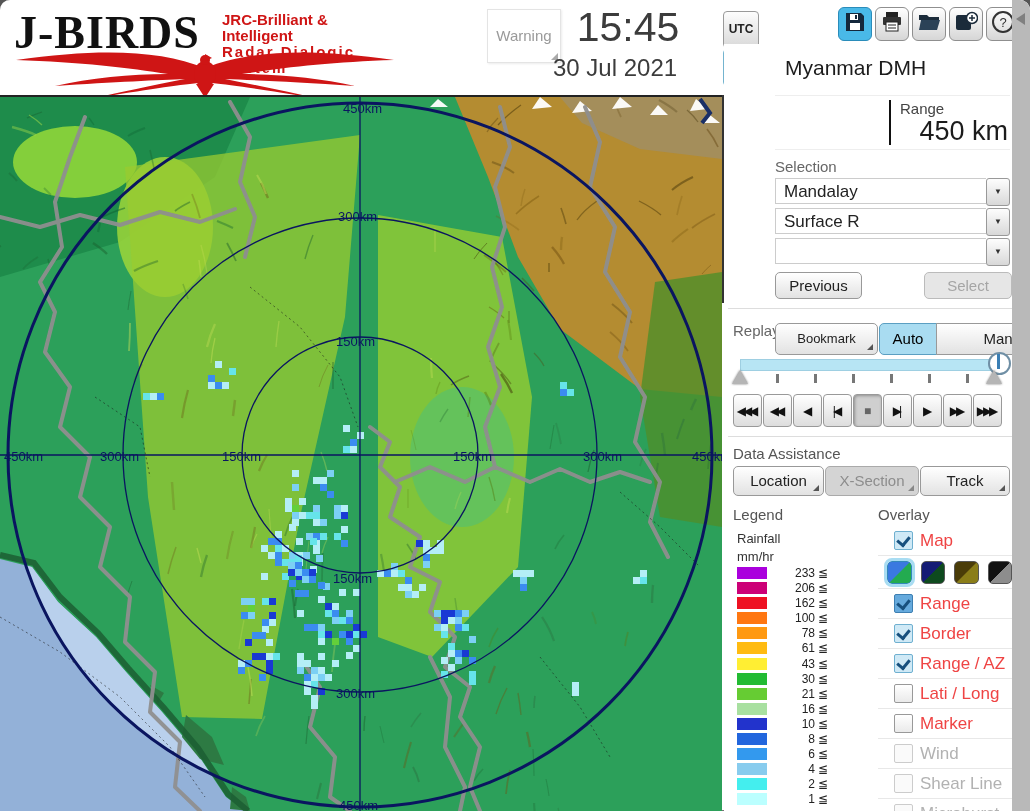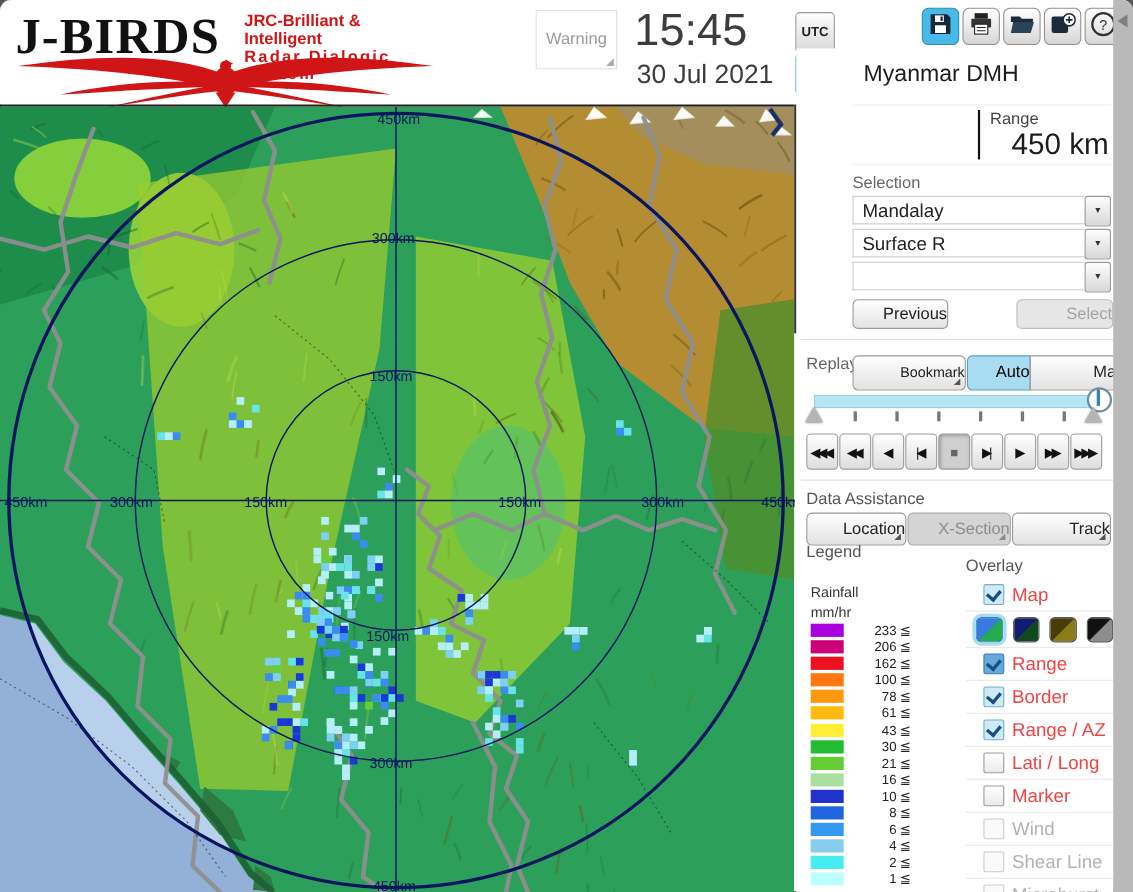--- a/index.html
+++ b/index.html
@@ -11,21 +11,21 @@
   #logo-title{position:absolute;left:4px;top:2px;font-family:"Liberation Serif",serif;font-weight:bold;
               font-size:46px;letter-spacing:1px;color:#111;}
   #logo-sub{position:absolute;left:212px;top:8px;color:#cf1515;font-weight:bold;line-height:16px;font-size:15px;}
   #logo-sub .l2{letter-spacing:2px;}
   #eagle{position:absolute;left:0px;top:44px;}
   #warning-btn{position:absolute;left:487px;top:9px;width:72px;height:52px;background:#fff;border:1px solid #e4e4e4;
                color:#9a9a9a;font-size:15px;text-align:center;line-height:52px;box-shadow:1px 1px 2px rgba(0,0,0,.08);}
   #warning-btn .corner{position:absolute;right:2px;bottom:2px;width:0;height:0;
                border-left:7px solid transparent;border-bottom:7px solid #aaa;}
   #clock-time{position:absolute;left:563px;top:4px;width:130px;text-align:center;font-size:41px;color:#3c3c3c;}
-  #clock-date{position:absolute;left:553px;top:54px;width:150px;text-align:right;font-size:24px;color:#3c3c3c;}
+  #clock-date{position:absolute;left:553px;top:54px;width:150px;text-align:left;font-size:24px;color:#3c3c3c;}
   .tzbtn{position:absolute;left:723px;width:34px;height:35px;border:1px solid #9a9a9a;border-radius:4px;
          font-size:12px;font-weight:bold;color:#222;text-align:center;line-height:35px;
          background:linear-gradient(#fdfdfd,#d9d9d9);}
   .tzbtn.active{background:#b9e4f2;border-color:#74b4cf;}
   #toolbar{position:absolute;left:838px;top:7px;height:34px;display:flex;gap:3px;}
   .toolbtn{width:32px;height:32px;border:1px solid #8f8f8f;border-radius:6px;background:linear-gradient(#ffffff,#d6d6d6);
            display:flex;align-items:center;justify-content:center;}
   .toolbtn.active{background:#49b9e8;border-color:#2a8cba;}
   
   #map-wrap{position:absolute;left:0;top:95px;width:722px;height:716px;border-top:2px solid #222;box-sizing:border-box;}
@@ -46,21 +46,21 @@
   #range-box{left:51px;top:51px;width:235px;height:53px;background:#fff;border-top:1px solid #eee;border-bottom:1px solid #eee;}
   #range-divider{position:absolute;left:114px;top:4px;width:2px;height:45px;background:#111;}
   #range-label{position:absolute;left:125px;top:4px;font-size:15px;color:#444;}
   #range-value{position:absolute;right:2px;bottom:2px;font-size:27px;color:#1c1c1c;}
   #selection-label{left:51px;top:114px;}
   .dd-field{position:absolute;left:51px;width:211px;height:26px;border:1px solid #ccc;border-right:none;
             background:#fff;font-size:17px;color:#222;line-height:26px;padding-left:8px;box-sizing:border-box;}
   .dd-arrow{position:absolute;left:262px;width:22px;height:26px;border:1px solid #999;border-radius:3px;
             background:linear-gradient(#fdfdfd,#d8d8d8);font-size:8px;color:#333;text-align:center;line-height:26px;}
   .pushbtn{border:1px solid #999;border-radius:5px;background:linear-gradient(#ffffff,#e2e2e2);
-           font-size:15px;color:#222;text-align:right;}
+           font-size:15px;color:#222;text-align:center;}
   .pushbtn.disabled{background:#e6e6e6;color:#a5a5a5;border-color:#bbb;}
   .pushbtn.graybg{background:#d4d4d4;color:#8d8d8d;border-color:#aaa;}
   .pushbtn.selected{background:#a9dcf1;border-color:#5b9fc2;color:#000;}
   .corner-tri{position:absolute;right:4px;bottom:4px;width:0;height:0;
               border-left:6px solid transparent;border-bottom:6px solid #555;}
   .sep{position:absolute;left:4px;width:284px;height:1px;background:#ddd;}
   
   #rp-track{left:16px;top:315px;width:262px;height:10px;background:#b7e5f4;border:1px solid #9ecfe2;}
   #rp-thumb{left:264px;top:308px;width:19px;height:19px;border:2px solid #6f8fa5;border-radius:50%;background:#fff;}
   #rp-thumb::after{content:"";position:absolute;left:7px;top:0px;width:3px;height:15px;background:#3a7fb5;}
@@ -764,21 +764,21 @@
     </div>
     <div class="abs pushbtn dabtn graybg" style="left:101px;width:92px;">
       <span>X-Section</span>
       <span class="corner-tri" style="border-bottom-color:#888;"></span>
     </div>
     <div class="abs pushbtn dabtn" style="left:196px;width:88px;">
       <span>Track</span>
       <span class="corner-tri"></span>
     </div>
 
-    <div class="abs seclabel" style="left:9px;top:449px;color:#555;">Legend</div>
+    <div class="abs seclabel" style="left:9px;top:462px;color:#555;">Legend</div>
     <div class="abs seclabel" style="left:154px;top:462px;color:#555;">Overlay</div>
 
     <div class="abs" style="left:13px;top:486px;font-size:13px;color:#333;line-height:18px;">
       <div>Rainfall</div>
       <div>mm/hr</div>
     </div>
     <div id="legend-rows">
         <div class="lg-row">
           <div class="lg-swatch" style="background:#aa00dd"></div>
           <div class="lg-val">233</div>

